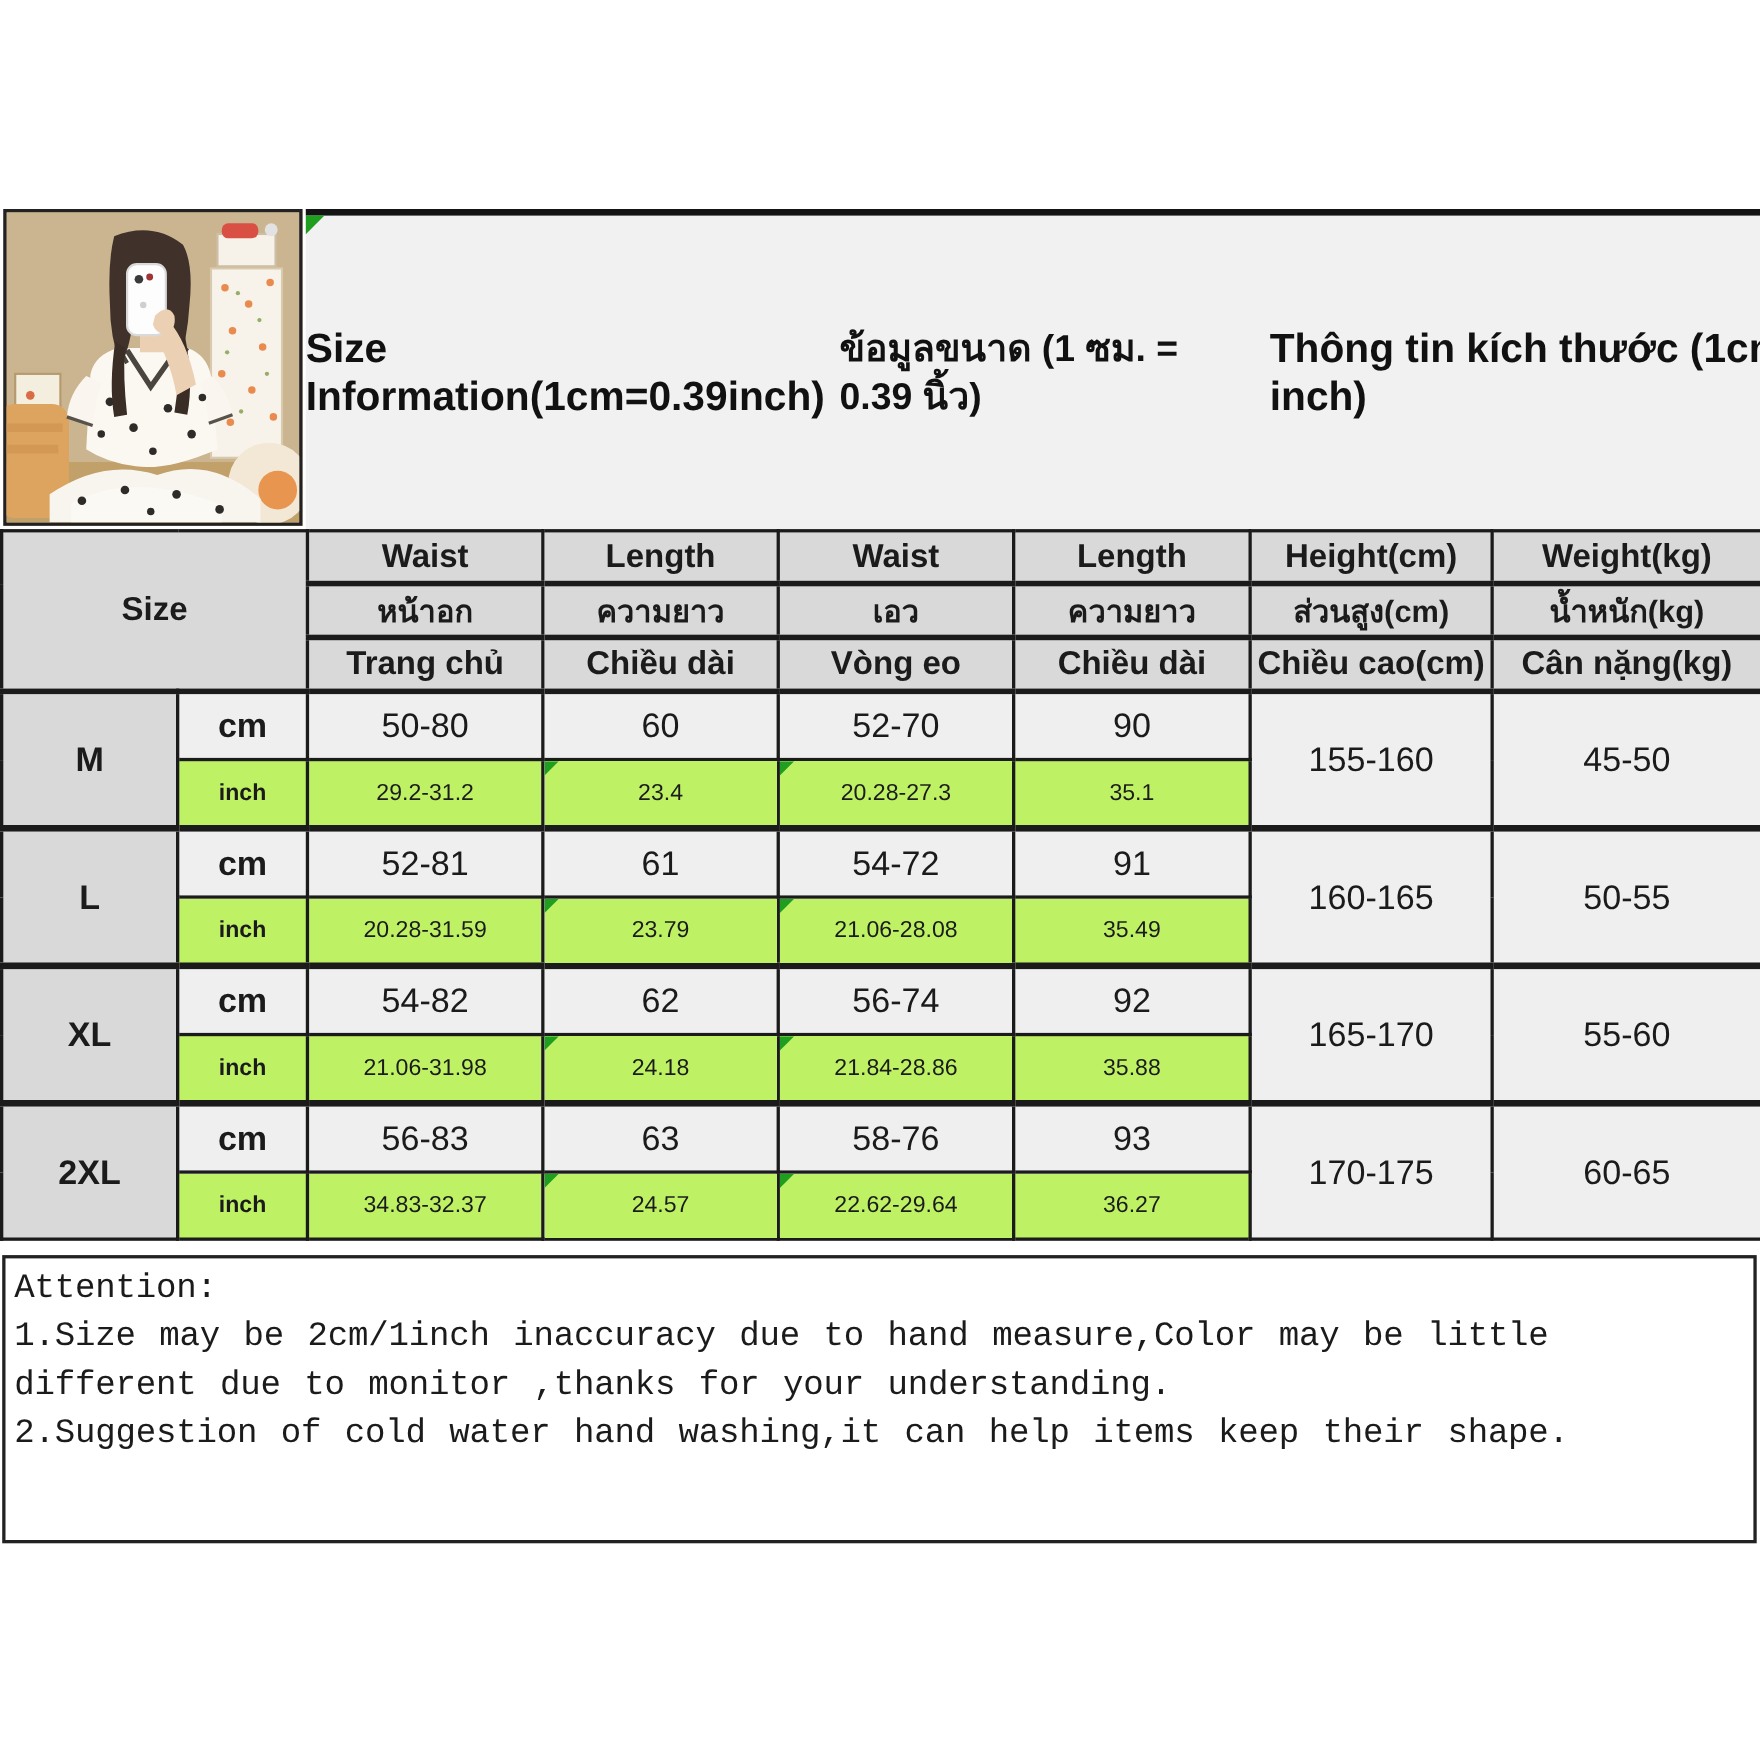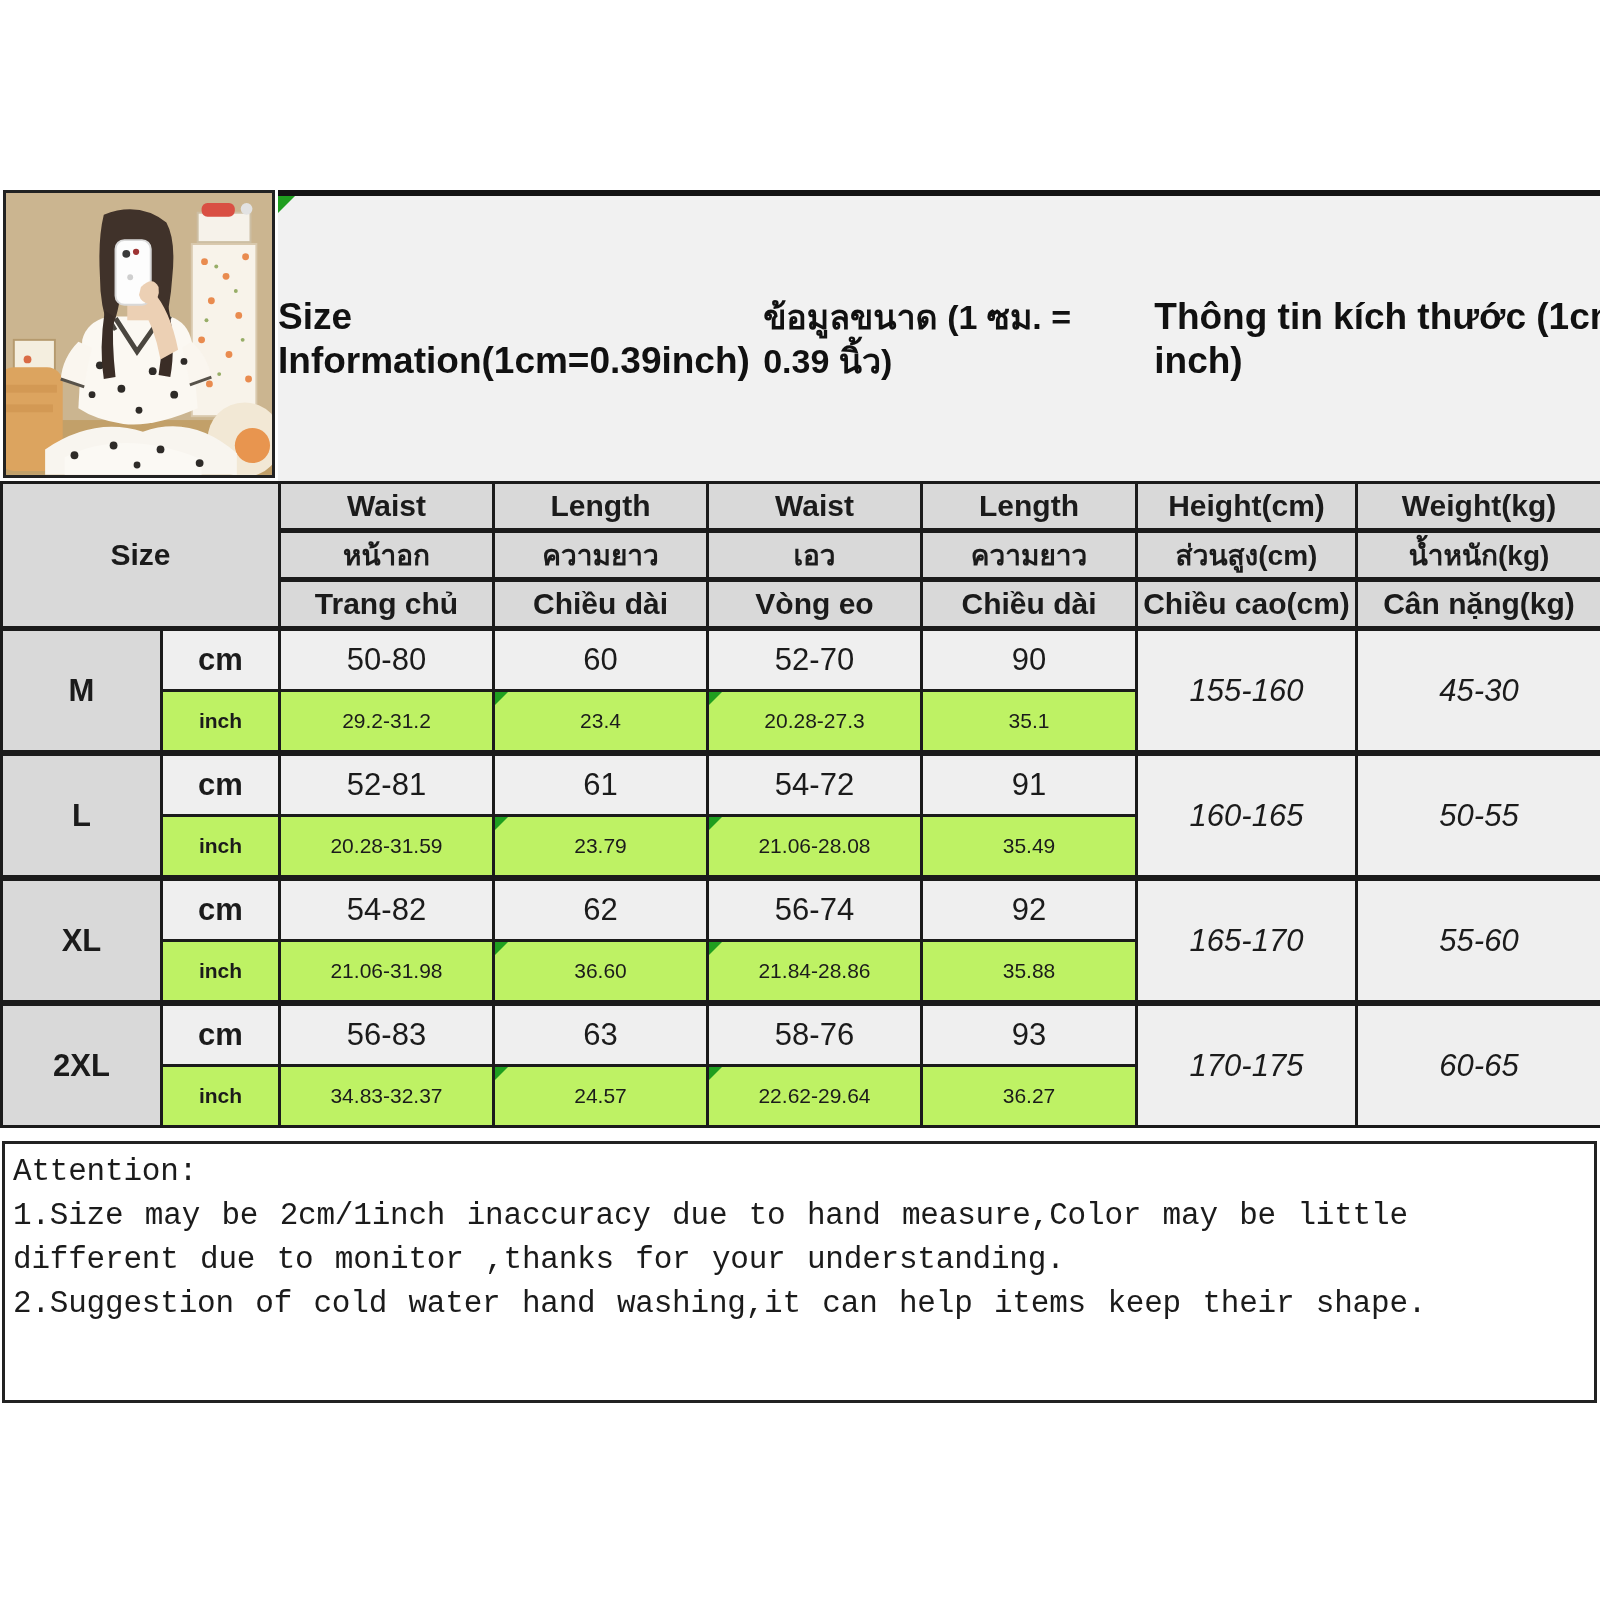--- a/index.html
+++ b/index.html
@@ -22,21 +22,21 @@
   table.size-table{position:absolute;left:0;top:481px;width:1600px;border-collapse:collapse;table-layout:fixed;}
   table.size-table th,table.size-table td{border:3px solid #1b1b1b;text-align:center;vertical-align:middle;padding:0;overflow:hidden;}
   table.size-table thead th{background:#d9d9d9;font-weight:bold;font-size:30px;height:44px;border-bottom-width:5px;}
   table.size-table thead th.th-thai{font-size:28px;}
   th.size-big{background:#d9d9d9;font-size:56px;font-weight:bold;}
   td.size-label{background:#d9d9d9;font-weight:bold;font-size:31px;}
   td.unit{font-weight:bold;font-size:30px;}
   tr.row-cm td{background:#efefef;height:58px;font-size:31px;}
   tr.row-inch td{background:#bef264;height:58px;font-size:21px;}
   tr.row-cm td.size-label{background:#d9d9d9;}
-  td.span-cell{background:#efefef;font-size:31px;font-style:italic;}
+  td.span-cell{background:#efefef;font-size:31px;}
   tr.block-top td{border-top-width:6px;}
   td.has-marker{position:relative;}
   td.has-marker .cell-tri{position:absolute;left:0;top:0;width:0;height:0;border-top:13px solid #1f9e1f;border-right:13px solid transparent;}
 
   
   .attention{position:absolute;left:2px;top:1141px;width:1595px;height:262px;box-sizing:border-box;
     border:3px solid #222;background:#fff;padding:6px 8px;font-size:31px;line-height:1.42;letter-spacing:-0.2px;word-spacing:3px;}
   .attention p{margin:0;font-family:Liberation Mono, monospace;}
 </style>
 </head>
@@ -178,21 +178,21 @@
     <tbody>
 
       <tr class="row-cm">
         <td class="size-label" rowspan="2">M</td>
         <td class="unit">cm</td>
         <td>50-80</td>
         <td>60</td>
         <td>52-70</td>
         <td>90</td>
         <td class="span-cell" rowspan="2">155-160</td>
-        <td class="span-cell" rowspan="2">45-30</td>
+        <td class="span-cell" rowspan="2">45-50</td>
       </tr>
       <tr class="row-inch">
         <td class="unit">inch</td>
         <td>29.2-31.2</td>
         <td class="has-marker"><span class="cell-tri"></span><span>23.4</span></td>
         <td class="has-marker"><span class="cell-tri"></span><span>20.28-27.3</span></td>
         <td>35.1</td>
       </tr>
 
       <tr class="row-cm block-top">
@@ -219,21 +219,21 @@
         <td>54-82</td>
         <td>62</td>
         <td>56-74</td>
         <td>92</td>
         <td class="span-cell" rowspan="2">165-170</td>
         <td class="span-cell" rowspan="2">55-60</td>
       </tr>
       <tr class="row-inch">
         <td class="unit">inch</td>
         <td>21.06-31.98</td>
-        <td class="has-marker"><span class="cell-tri"></span><span>36.60</span></td>
+        <td class="has-marker"><span class="cell-tri"></span><span>24.18</span></td>
         <td class="has-marker"><span class="cell-tri"></span><span>21.84-28.86</span></td>
         <td>35.88</td>
       </tr>
 
       <tr class="row-cm block-top">
         <td class="size-label" rowspan="2">2XL</td>
         <td class="unit">cm</td>
         <td>56-83</td>
         <td>63</td>
         <td>58-76</td>

